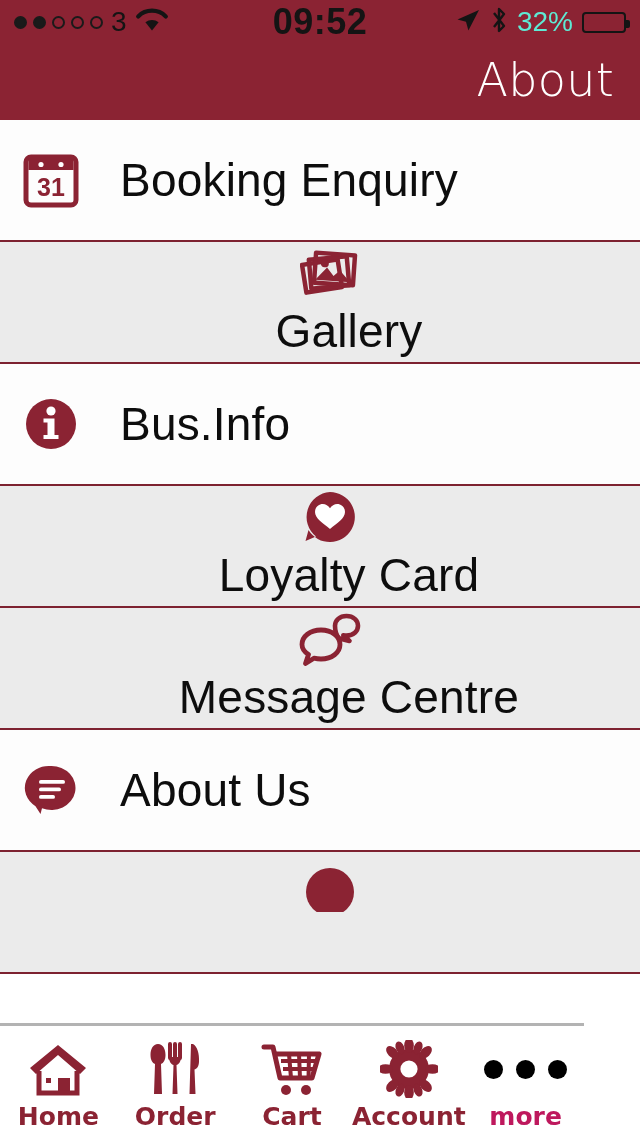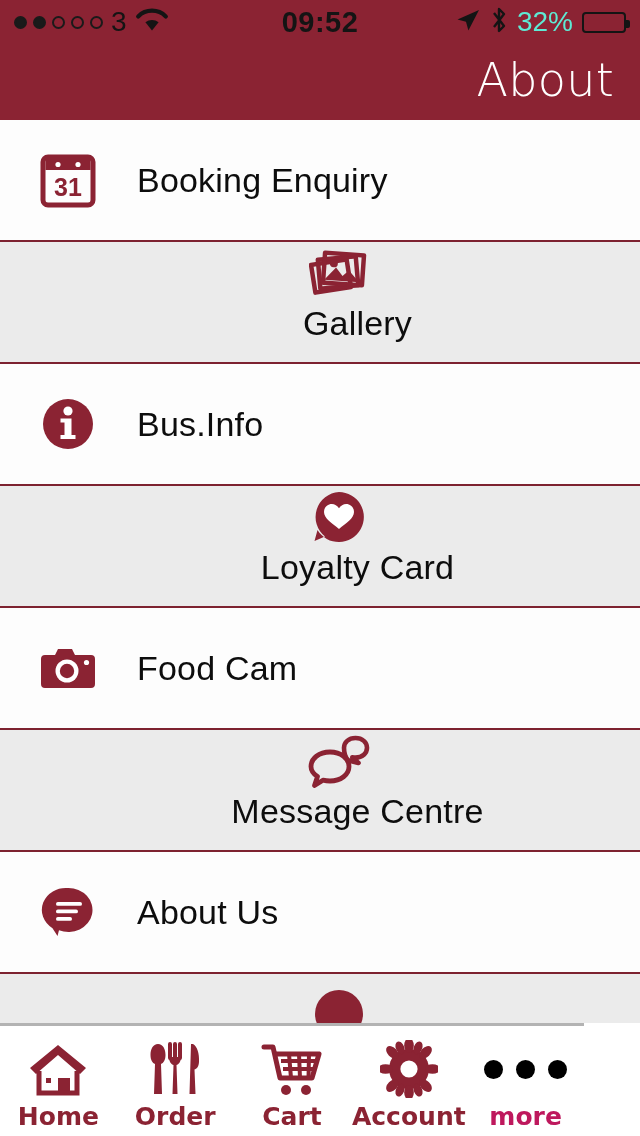--- a/index.html
+++ b/index.html
@@ -19,21 +19,21 @@
     padding:0 14px;
   }
   .sb-left{ display:flex; align-items:center; gap:8px; }
   .sb-dots{ display:flex; align-items:center; gap:6px; }
   .sb-dot{ width:13px; height:13px; border-radius:50%; border:2px solid #1a1a1a; }
   .sb-dot.filled{ background:#1a1a1a; }
   .sb-carrier{ font-size:28px; color:#141414; font-weight:400; line-height:1; }
   .sb-wifi{ display:block; }
   .sb-time{
     position:absolute; left:0; right:0; text-align:center;
-    font-size:29px; font-weight:700; color:#141414; letter-spacing:0.5px;
+    font-size:36px; font-weight:700; color:#141414; letter-spacing:0.5px;
     pointer-events:none;
   }
   .sb-right{ display:flex; align-items:center; gap:9px; position:relative; z-index:2;}
   .sb-batterytext{ font-size:28px; color:#5eead4; }
   .sb-batt{
     width:44px; height:21px; border:2px solid #141414; border-radius:4px;
     position:relative; padding:2px;
   }
   .sb-batt::after{
     content:""; position:absolute; right:-6px; top:6px;
@@ -53,30 +53,30 @@
     font-family:"DejaVu Sans", sans-serif;
   }
 
   
   .list{
     position:absolute; top:120px; left:0; width:640px; height:903px;
     overflow:hidden; background:#ffffff;
   }
   .row{
     position:relative; height:122px; display:flex; align-items:center;
-    border-bottom:2px solid #7D2230; padding-left:37px;
+    border-bottom:2px solid #7D2230; padding-left:20px;
   }
   .row.alt{ background:#EBEBEB;flex-direction:column; }
   .row.white{ background:#FDFDFD; }
   .row-icon{
     width:62px; height:62px; flex:0 0 62px;
     display:flex; align-items:center; justify-content:center;
   }
   .row-label{
-    margin-left:38px; font-size:34px; color:#0d0d0d; font-weight:400;
+    margin-left:38px; font-size:46px; color:#0d0d0d; font-weight:400;
     letter-spacing:0.2px;
   }
 
   
   .tabbar{
     position:absolute; bottom:0; left:0; width:584px; height:113px;
     background:#ffffff; border-top:3px solid #B3B3B3;
     display:flex; align-items:flex-start;
   }
   .tab{
@@ -186,31 +186,20 @@
     <div class="row alt">
       <span class="row-icon">
         <svg width="58" height="58" viewBox="0 0 58 58">
           <path d="M29 4 A25 25 0 1 1 7.5 42 L4.5 53 L15 48.5 A25 25 0 0 1 29 4 Z" fill="#8B2333"></path>
           <path d="M29 41 C22 35 14 30.5 14 24 C14 19.3 17.6 16 21.8 16 C24.6 16 27.4 17.6 29 20.3 C30.6 17.6 33.4 16 36.2 16 C40.4 16 44 19.3 44 24 C44 30.5 36 35 29 41 Z" fill="#ffffff"></path>
         </svg>
       </span>
       <span class="row-label">Loyalty Card</span>
     </div>
 
-    <div class="row white">
-      <span class="row-icon">
-        <svg width="60" height="52" viewBox="0 0 60 52">
-          <path d="M20 7 H34 L37 13 H53 A4 4 0 0 1 57 17 V42 A4 4 0 0 1 53 46 H7 A4 4 0 0 1 3 42 V17 A4 4 0 0 1 7 13 H17 Z" fill="#8B2333"></path>
-          <circle cx="29" cy="29" r="11.5" fill="#ffffff"></circle>
-          <circle cx="29" cy="29" r="7.2" fill="#8B2333"></circle>
-          <circle cx="48.5" cy="20.5" r="2.6" fill="#ffffff"></circle>
-        </svg>
-      </span>
-      <span class="row-label">Food Cam</span>
-    </div>
 
     <div class="row alt">
       <span class="row-icon">
         <svg width="62" height="54" viewBox="0 0 62 54">
           <path d="M47.5 4 C54.4 4 59 8.4 59 13.8 C59 19.2 54.4 23.6 47.5 23.6 C46.4 23.6 45.3 23.5 44.3 23.3 L50.5 29 L40.5 26.5 C38 24.4 36 21.3 36 13.8 C36 8.4 40.6 4 47.5 4 Z" fill="none" stroke="#8B2333" stroke-width="4.6" stroke-linejoin="round"></path>
           <path d="M22 18 C33 18 41 24.5 41 32.5 C41 40.5 33 47 22 47 C19.5 47 17.1 46.7 14.9 46.2 L6.5 51.5 L9.5 42.6 C5.6 40 3 36.5 3 32.5 C3 24.5 11 18 22 18 Z" fill="none" stroke="#8B2333" stroke-width="4.8" stroke-linejoin="round"></path>
         </svg>
       </span>
       <span class="row-label">Message Centre</span>
     </div>

